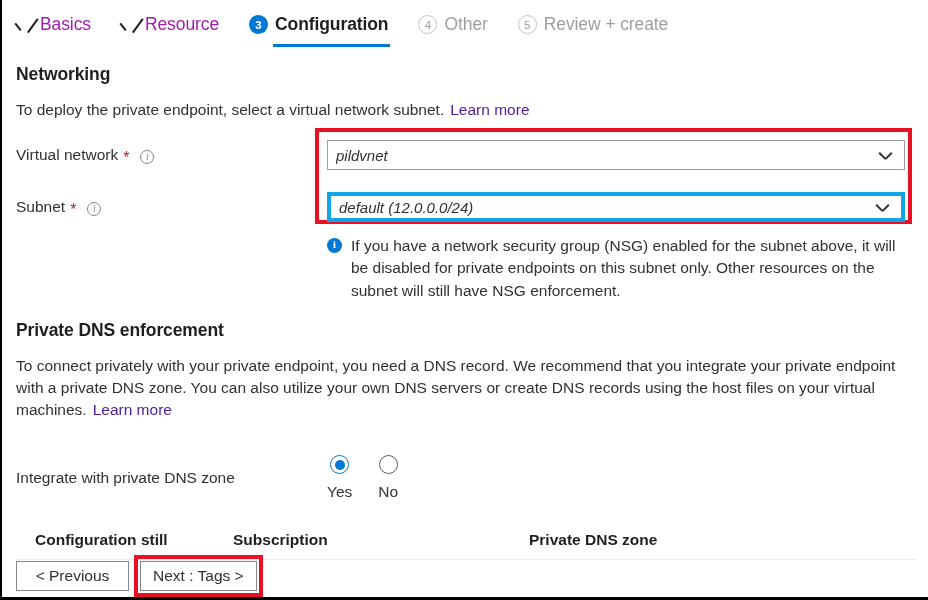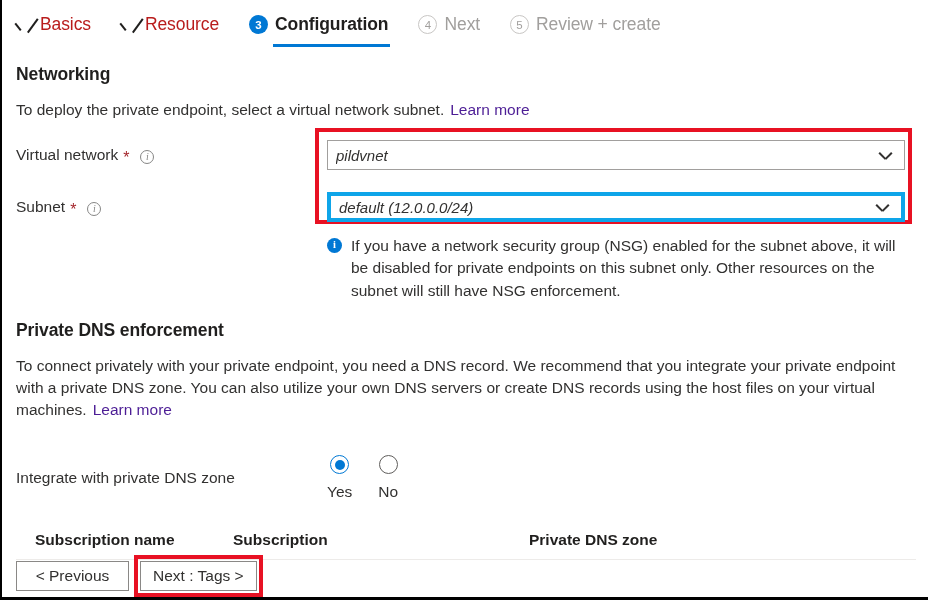--- a/index.html
+++ b/index.html
@@ -41,21 +41,21 @@
     position: relative;
     padding-bottom: 12px;
     cursor: pointer;
     user-select: none;
   }
   .wiz-tab .tab-label {
     font-size: 17.5px;
     letter-spacing: -0.1px;
     white-space: nowrap;
   }
-  .wiz-tab.done .tab-label { color: #b91c1c; }
+  .wiz-tab.done .tab-label { color: #a21caf; }
   .wiz-tab.current .tab-label { color: #201f1e; font-weight: 700; }
   .wiz-tab.disabled .tab-label { color: #a19f9d; }
 
   .check-mark {
     width: 17px;
     height: 17px;
     position: relative;
     flex: 0 0 auto;
   }
   .check-mark::before,
@@ -366,21 +366,21 @@
     </div>
 
     <div class="wiz-tab current">
       <span class="step-badge filled">3</span>
       <span class="tab-label">Configuration</span>
       <span class="tab-underline"></span>
     </div>
 
     <div class="wiz-tab disabled">
       <span class="step-badge outline">4</span>
-      <span class="tab-label">Next</span>
+      <span class="tab-label">Other</span>
     </div>
 
     <div class="wiz-tab disabled">
       <span class="step-badge outline">5</span>
       <span class="tab-label">Review + create</span>
     </div>
 
   </div>
 
   <div class="content">
@@ -443,21 +443,21 @@
         </div>
         <div class="radio-opt">
           <span class="radio-ring"></span>
           <span class="radio-label">No</span>
         </div>
       </div>
     </div>
 
     <div class="dns-table">
       <div class="dns-head">
-        <div class="col-config">Subscription name</div>
+        <div class="col-config">Configuration still</div>
         <div class="col-sub">Subscription</div>
         <div class="col-zone">Private DNS zone</div>
       </div>
       <div class="table-divider"></div>
     </div>
 
   </div>
 
   <div class="footer">
     <button class="btn">&lt; Previous</button>

